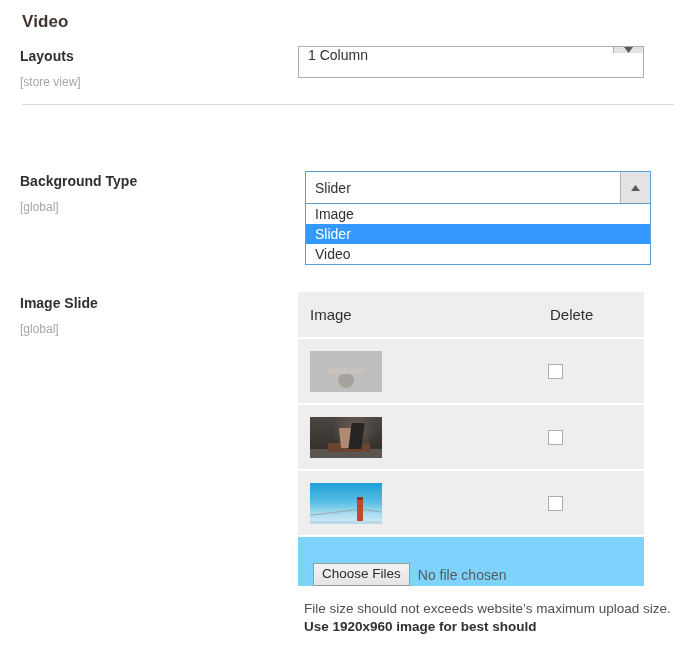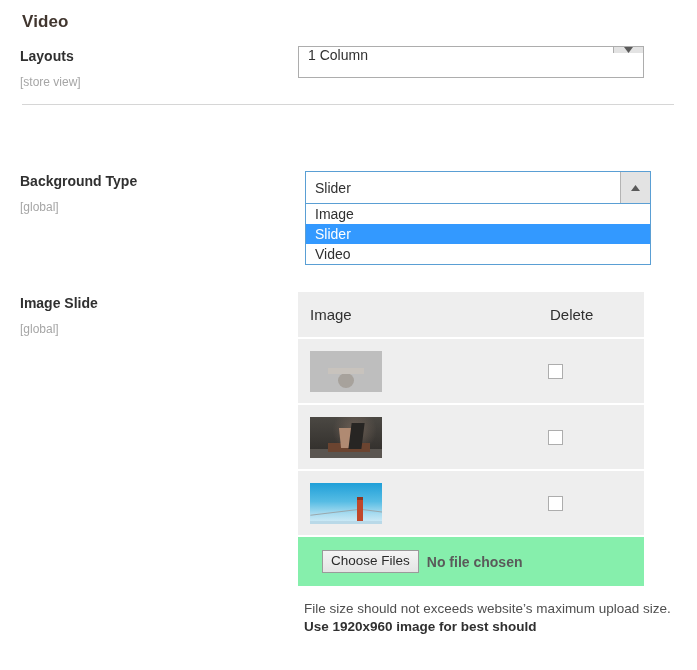--- a/index.html
+++ b/index.html
@@ -262,44 +262,43 @@
     width: 15px;
     height: 15px;
     border: 1px solid #adadad;
     background: #ffffff;
     display: block;
   }
 
   
   .tbl-upload {
     height: 49px;
-    background: #86efac;
-    display: flex;
-    align-items: center;
-    padding-left: 24px;
+    background: #7dd3fc;
+    display: flex;
+    align-items: flex-end;
+    padding-left: 15px;
   }
   .file-input {
     display: flex;
     align-items: center;
     font-size: 13.5px;
   }
   .choose-btn {
     border: 1px solid #9a9a9a;
     background: linear-gradient(180deg, #f4f4f4 0%, #e4e4e4 100%);
     padding: 2px 8px 3px 8px;
     font-size: 13.5px;
     color: #2b2b2b;
     font-family: "Liberation Sans", sans-serif;
     line-height: 16px;
   }
   .file-status {
     margin-left: 8px;
     font-size: 14px;
     color: #5a5a5a;
-    font-weight: bold;
   }
 
   
   #help-notes {
     position: absolute;
     left: 304px;
     top: 600px;
     width: 380px;
   }
   #help-notes div {

